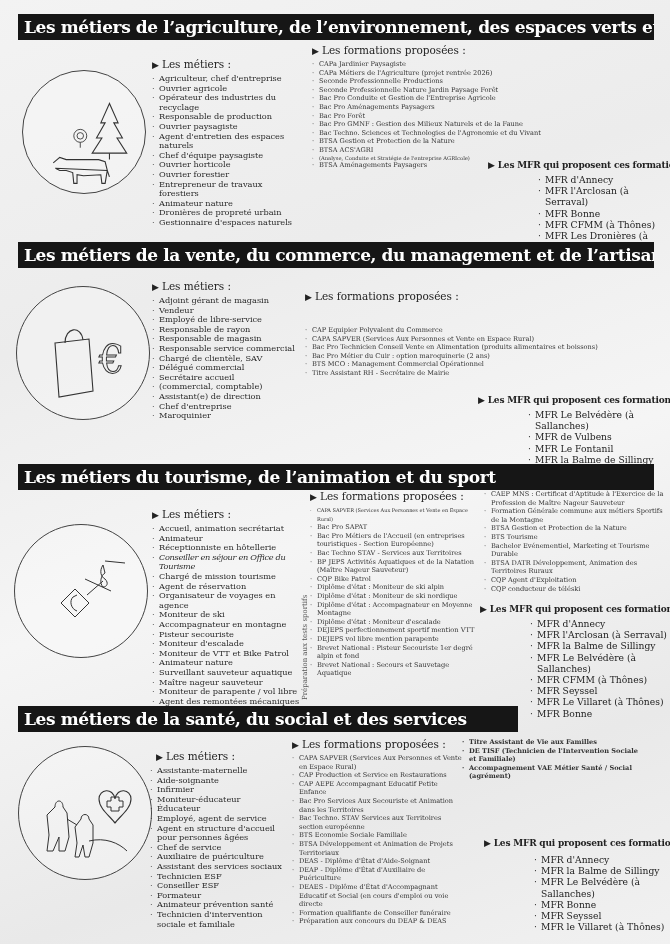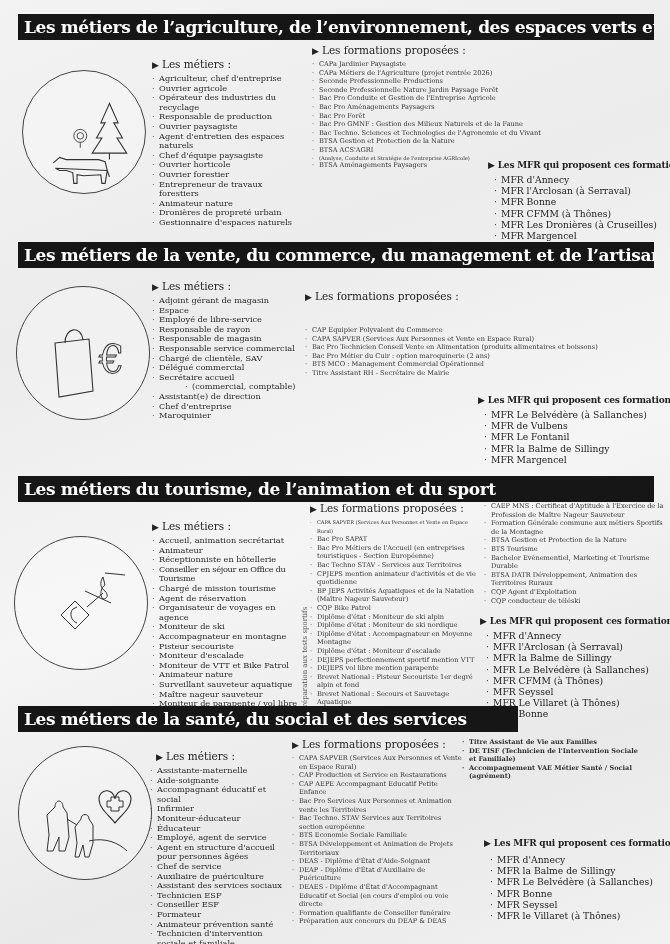--- a/index.html
+++ b/index.html
@@ -27,21 +27,21 @@
   .head {
     font-size: 10.5px; color: #222; margin-bottom: 4px; white-space: nowrap;
   }
   .head .tri { font-size: 9px; margin-right: 3px; }
   .mfr-head { font-weight: bold; font-size: 9px; letter-spacing: -0.2px; }
   ul { list-style: none; }
   li { position: relative; padding-left: 7px; }
   li::before { content: "·"; position: absolute; left: 0; top: 0; }
   .metiers li { font-size: 8.2px; line-height: 9.6px; color: #2b2b2b; }
   .forms li { font-size: 6.6px; line-height: 8.6px; color: #333; }
-  .mfrs li { font-size: 9.2px; line-height: 11.2px; color: #222; }
+  .mfrs li { font-size: 9.2px; line-height: 11.2px; color: #222; margin-left: 44px; }
   .vertical {
     position: absolute; font-size: 7px; color: #555;
     transform: rotate(-90deg); transform-origin: left top; white-space: nowrap;
   }
 </style>
 </head>
 <body>
 
 <div class="section" style="top:0;height:240px;">
   <div class="banner" style="top:14px;">Les métiers de l’agriculture, de l’environnement, des espaces verts et de la forêt</div>
@@ -119,29 +119,29 @@
       <path d="M38 56 L72 52 L76 104 L42 110 Z" fill="none" stroke="#333" stroke-width="1.1"></path>
       <path d="M48 56 C48 40 64 38 66 53" fill="none" stroke="#333" stroke-width="1.1"></path>
       <text x="82" y="86" font-family="DejaVu Serif, serif" font-size="40" fill="none" stroke="#333" stroke-width="1">€</text>
     </svg>
   </div>
 
   <div class="block metiers" style="left:152px;top:40px;width:150px;">
     <div class="head"><span class="tri">▶</span><span>Les métiers :</span></div>
     <ul>
       <li>Adjoint gérant de magasin</li>
-      <li>Espace</li>
+      <li>Vendeur</li>
       <li>Employé de libre-service</li>
       <li>Responsable de rayon</li>
       <li>Responsable de magasin</li>
       <li>Responsable service commercial</li>
       <li>Chargé de clientèle, SAV</li>
       <li>Délégué commercial</li>
       <li>Secrétaire accueil</li>
-      <li style="padding-left:7px;margin-left:33px;">(commercial, comptable)</li>
+      <li style="padding-left:7px;">(commercial, comptable)</li>
       <li>Assistant(e) de direction</li>
       <li>Chef d'entreprise</li>
       <li>Maroquinier</li>
     </ul>
   </div>
 
   <div class="block forms" style="left:305px;top:50px;width:340px;">
     <div class="head"><span class="tri">▶</span><span>Les formations proposées :</span></div>
     <ul style="margin-top:24px;">
       <li>CAP Equipier Polyvalent du Commerce</li>
@@ -158,41 +158,41 @@
     <ul style="padding-left:6px;">
       <li>MFR Le Belvédère (à Sallanches)</li>
       <li>MFR de Vulbens</li>
       <li>MFR Le Fontanil</li>
       <li>MFR la Balme de Sillingy</li>
       <li>MFR Margencel</li>
     </ul>
   </div>
 </div>
 
-<div class="section" style="top:474px;height:244px;">
+<div class="section" style="top:462px;height:244px;">
   <div class="banner" style="top:2px;width:636px;">Les métiers du tourisme, de l’animation et du sport</div>
 
   <div class="circle" style="left:14px;top:62px;">
     <svg viewBox="0 0 134 134">
       <path d="M46 78 L60 64 L74 78 L60 92 Z" fill="none" stroke="#333" stroke-width="1"></path>
       <path d="M58 72 C54 76 56 84 62 86 M58 72 L62 70" fill="none" stroke="#333" stroke-width="1"></path>
       <path d="M88 40 C84 46 86 52 90 54 C94 58 92 62 88 62 C84 58 86 50 90 48 Z" fill="none" stroke="#333" stroke-width="1"></path>
       <line x1="90" y1="36" x2="110" y2="38" stroke="#333" stroke-width="1"></line>
       <line x1="70" y1="54" x2="96" y2="66" stroke="#333" stroke-width="1"></line>
       <line x1="72" y1="70" x2="88" y2="56" stroke="#333" stroke-width="1"></line>
     </svg>
   </div>
 
   <div class="block metiers" style="left:152px;top:46px;width:155px;">
     <div class="head"><span class="tri">▶</span><span>Les métiers :</span></div>
     <ul>
       <li>Accueil, animation secrétariat</li>
       <li>Animateur</li>
       <li>Réceptionniste en hôtellerie</li>
-      <li style="letter-spacing:-0.3px;">Conseiller en séjour en Office du Tourisme</li>
+      <li style="letter-spacing:-0.3px;font-style:italic;">Conseiller en séjour en Office du Tourisme</li>
       <li>Chargé de mission tourisme</li>
       <li>Agent de réservation</li>
       <li>Organisateur de voyages en agence</li>
       <li>Moniteur de ski</li>
       <li>Accompagnateur en montagne</li>
       <li>Pisteur secouriste</li>
       <li>Moniteur d'escalade</li>
       <li>Moniteur de VTT et Bike Patrol</li>
       <li>Animateur nature</li>
       <li>Surveillant sauveteur aquatique</li>
@@ -204,21 +204,20 @@
 
   <div class="vertical" style="left:301px;top:238px;">Préparation aux tests sportifs</div>
 
   <div class="block forms" style="left:310px;top:28px;width:172px;">
     <div class="head"><span class="tri">▶</span><span>Les formations proposées :</span></div>
     <ul>
       <li style="font-size:5px;">CAPA SAPVER (Services Aux Personnes et Vente en Espace Rural)</li>
       <li>Bac Pro SAPAT</li>
       <li>Bac Pro Métiers de l'Accueil (en entreprises touristiques - Section Européenne)</li>
       <li>Bac Techno STAV - Services aux Territoires</li>
-      <li>CPJEPS mention animateur d'activités et de vie quotidienne</li>
       <li>BP JEPS Activités Aquatiques et de la Natation (Maître Nageur Sauveteur)</li>
       <li>CQP Bike Patrol</li>
       <li>Diplôme d'état : Moniteur de ski alpin</li>
       <li>Diplôme d'état : Moniteur de ski nordique</li>
       <li>Diplôme d'état : Accompagnateur en Moyenne Montagne</li>
       <li>Diplôme d'état : Moniteur d'escalade</li>
       <li>DEJEPS perfectionnement sportif mention VTT</li>
       <li>DEJEPS vol libre mention parapente</li>
       <li>Brevet National : Pisteur Secouriste 1er degré alpin et fond</li>
       <li>Brevet National : Secours et Sauvetage Aquatique</li>
@@ -265,21 +264,20 @@
       <path d="M92 50 L100 50 L100 54 L104 54 L104 60 L100 60 L100 64 L92 64 L92 60 L88 60 L88 54 L92 54 Z" fill="none" stroke="#333" stroke-width="1"></path>
       <path d="M70 94 C86 90 100 96 108 104" fill="none" stroke="#333" stroke-width="1"></path>
     </svg>
   </div>
 
   <div class="block metiers" style="left:150px;top:44px;width:140px;">
     <div class="head" style="padding-left:6px;"><span class="tri">▶</span><span>Les métiers :</span></div>
     <ul>
       <li>Assistante-maternelle</li>
       <li>Aide-soignante</li>
-      <li>Accompagnant éducatif et social</li>
       <li>Infirmier</li>
       <li>Moniteur-éducateur</li>
       <li>Éducateur</li>
       <li>Employé, agent de service</li>
       <li>Agent en structure d'accueil pour personnes âgées</li>
       <li>Chef de service</li>
       <li>Auxiliaire de puériculture</li>
       <li>Assistant des services sociaux</li>
       <li>Technicien ESF</li>
       <li>Conseiller ESF</li>
@@ -288,21 +286,21 @@
       <li>Technicien d'intervention sociale et familiale</li>
     </ul>
   </div>
 
   <div class="block forms" style="left:292px;top:32px;width:170px;">
     <div class="head"><span class="tri">▶</span><span>Les formations proposées :</span></div>
     <ul>
       <li>CAPA SAPVER (Services Aux Personnes et Vente en Espace Rural)</li>
       <li>CAP Production et Service en Restaurations</li>
       <li>CAP AEPE Accompagnant Educatif Petite Enfance</li>
-      <li>Bac Pro Services Aux Personnes et Animation vente les Territoires</li>
+      <li>Bac Pro Services Aux Secouriste et Animation dans les Territoires</li>
       <li>Bac Techno. STAV Services aux Territoires section européenne</li>
       <li>BTS Economie Sociale Familiale</li>
       <li>BTSA Développement et Animation de Projets Territoriaux</li>
       <li>DEAS - Diplôme d'État d'Aide-Soignant</li>
       <li>DEAP - Diplôme d'État d'Auxiliaire de Puériculture</li>
       <li>DEAES - Diplôme d'État d'Accompagnant Educatif et Social (en cours d'emploi ou voie directe</li>
       <li>Formation qualifiante de Conseiller funéraire</li>
       <li>Préparation aux concours du DEAP &amp; DEAS</li>
     </ul>
   </div>

